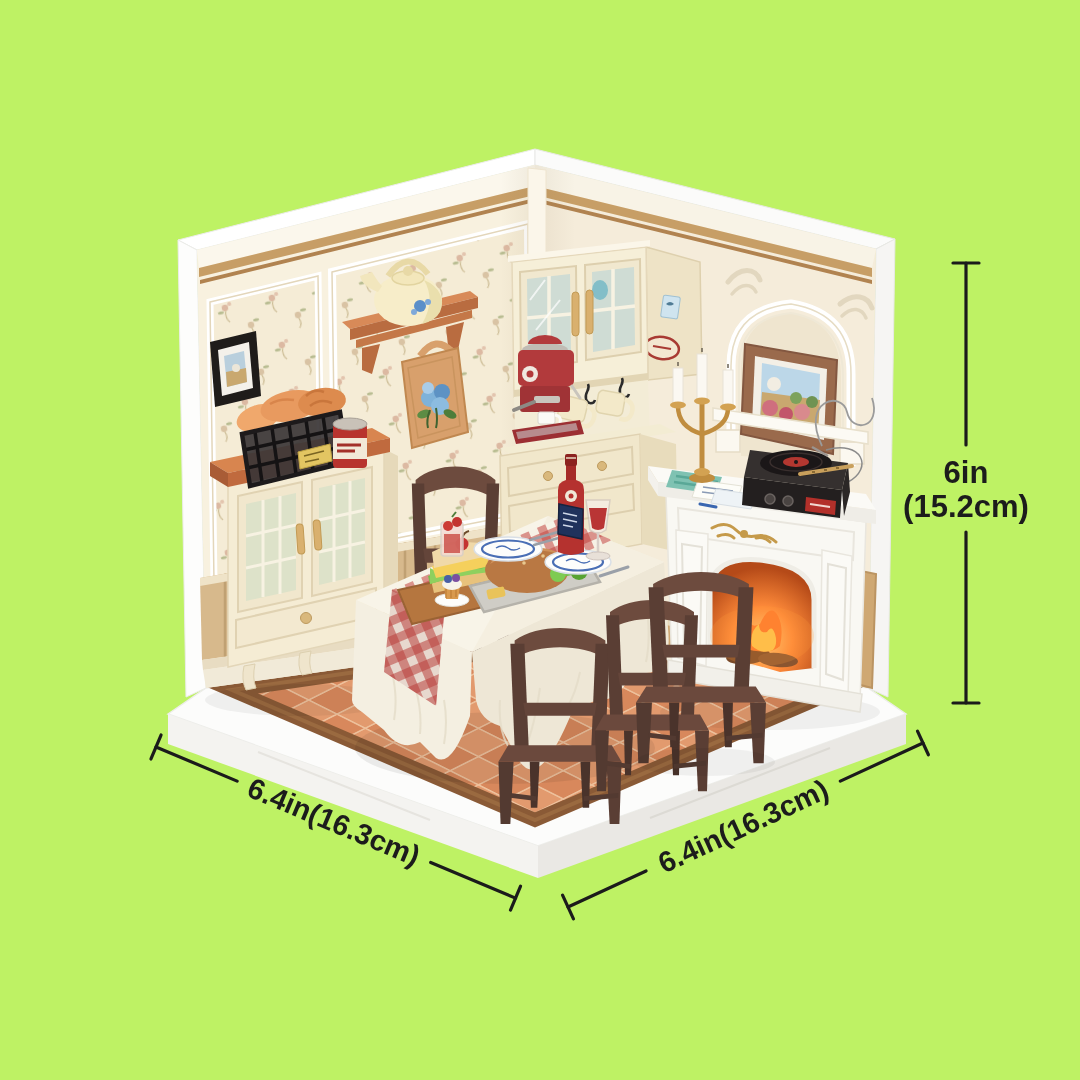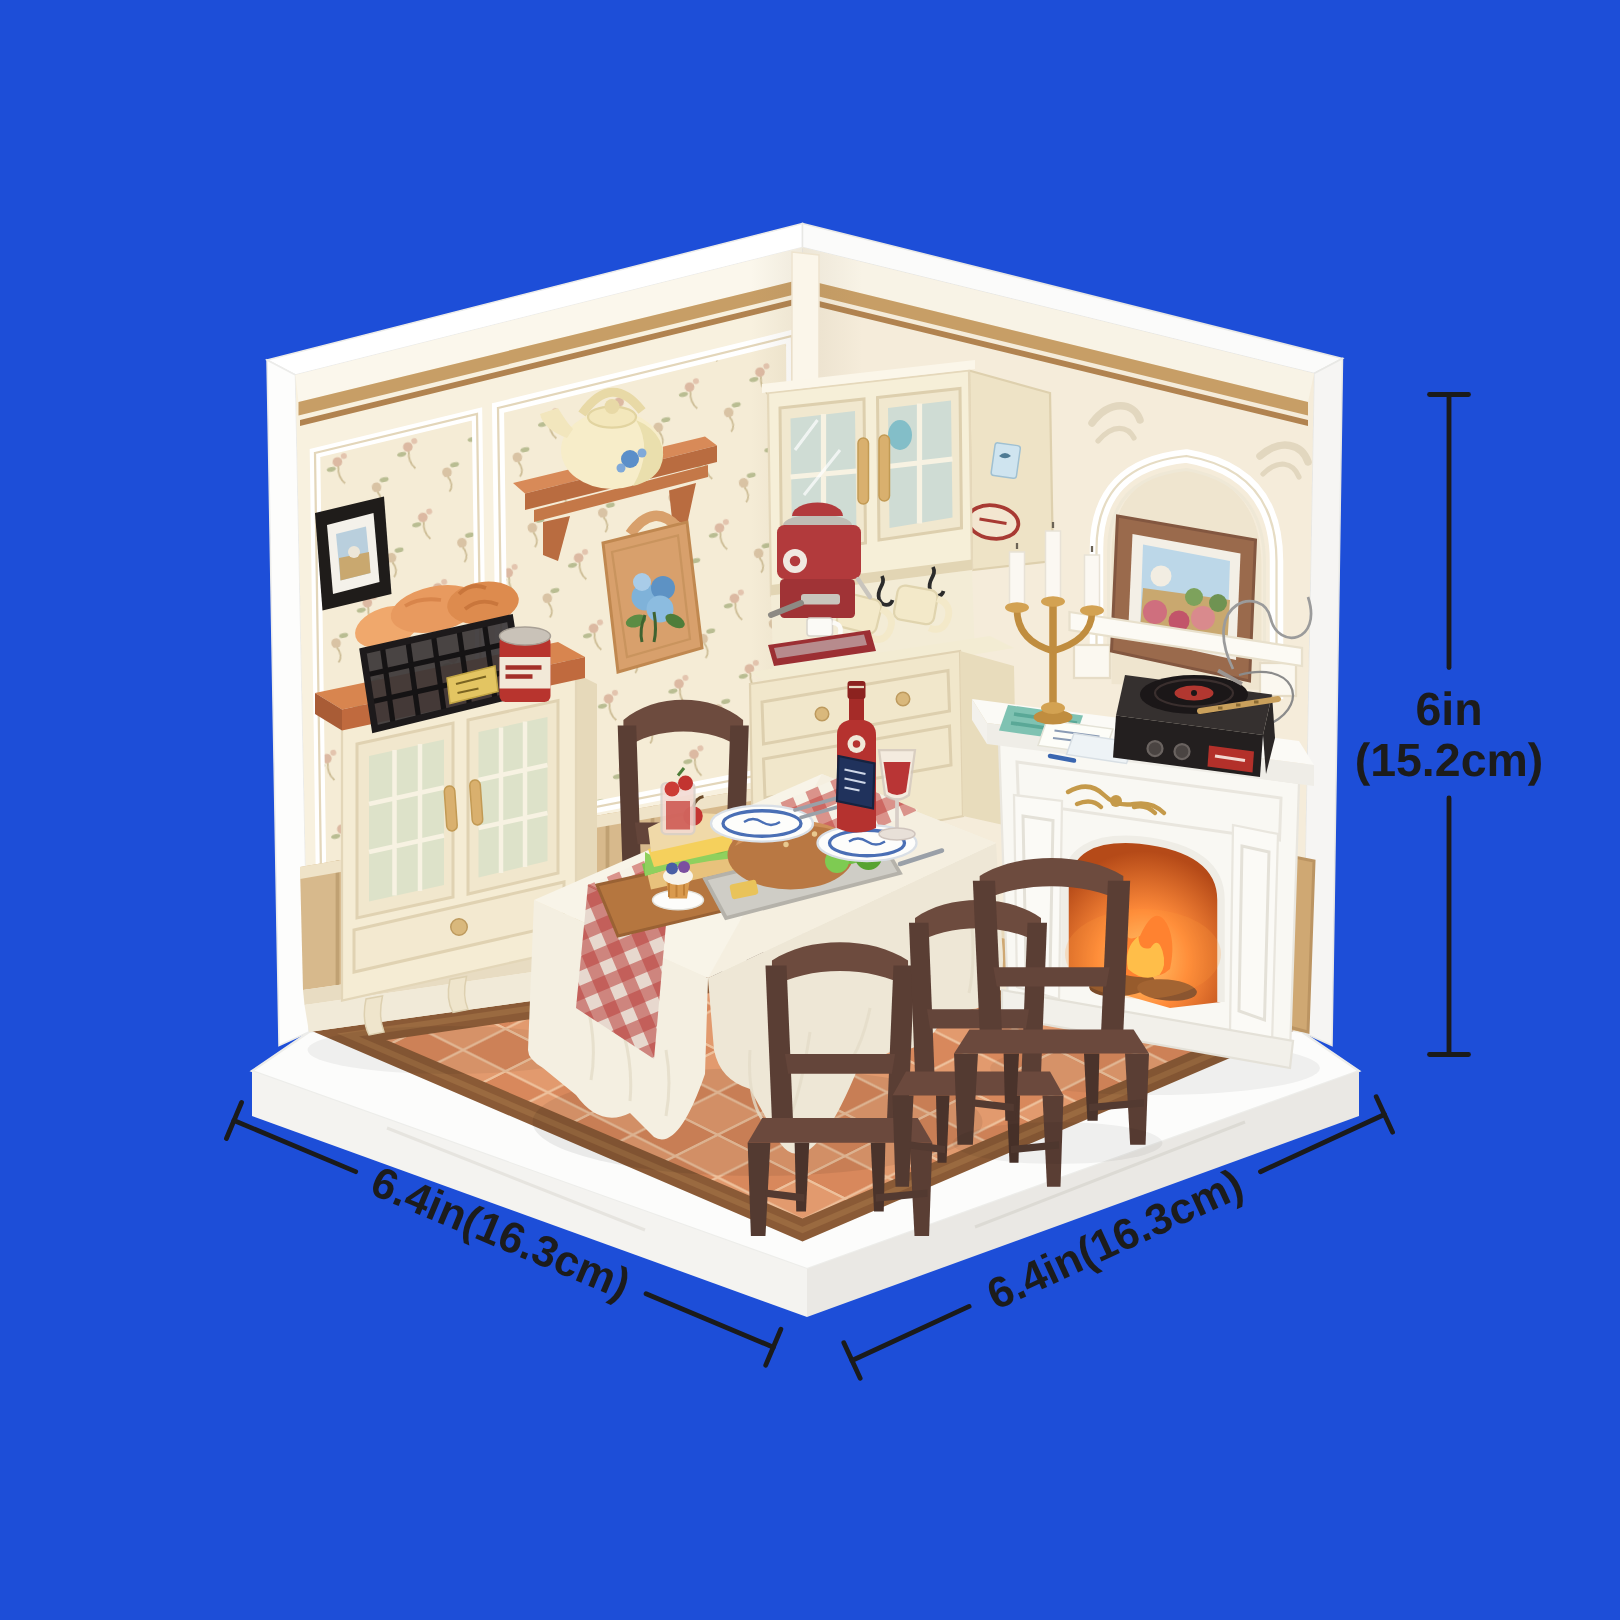--- a/index.html
+++ b/index.html
@@ -1,16 +1,16 @@
 <!DOCTYPE html>
 <html><head>
 <meta charset="utf-8">
 <style>
   html,body{margin:0;padding:0;background:#ffffff;}
-  .stage{width:1080px;height:1080px;position:relative;background:#1d4ed8;overflow:hidden;}
+  .stage{width:1080px;height:1080px;position:relative;background:#bef264;overflow:hidden;}
   svg{display:block;}
   .dim-text{
     font-family:"Liberation Sans", sans-serif;
     font-weight:700;
     fill:#1c1c1c;
   }
 </style>
 </head>
 <body>
 

